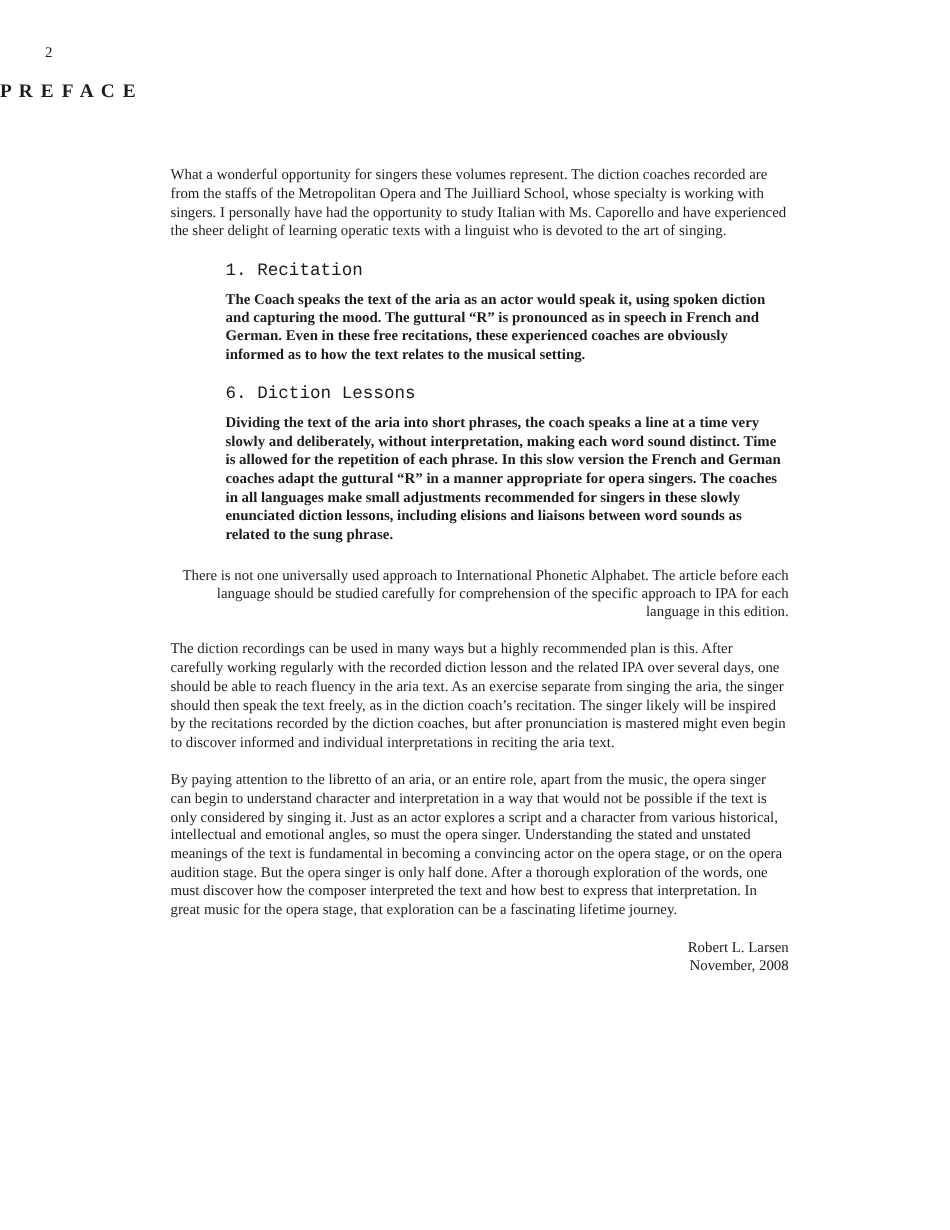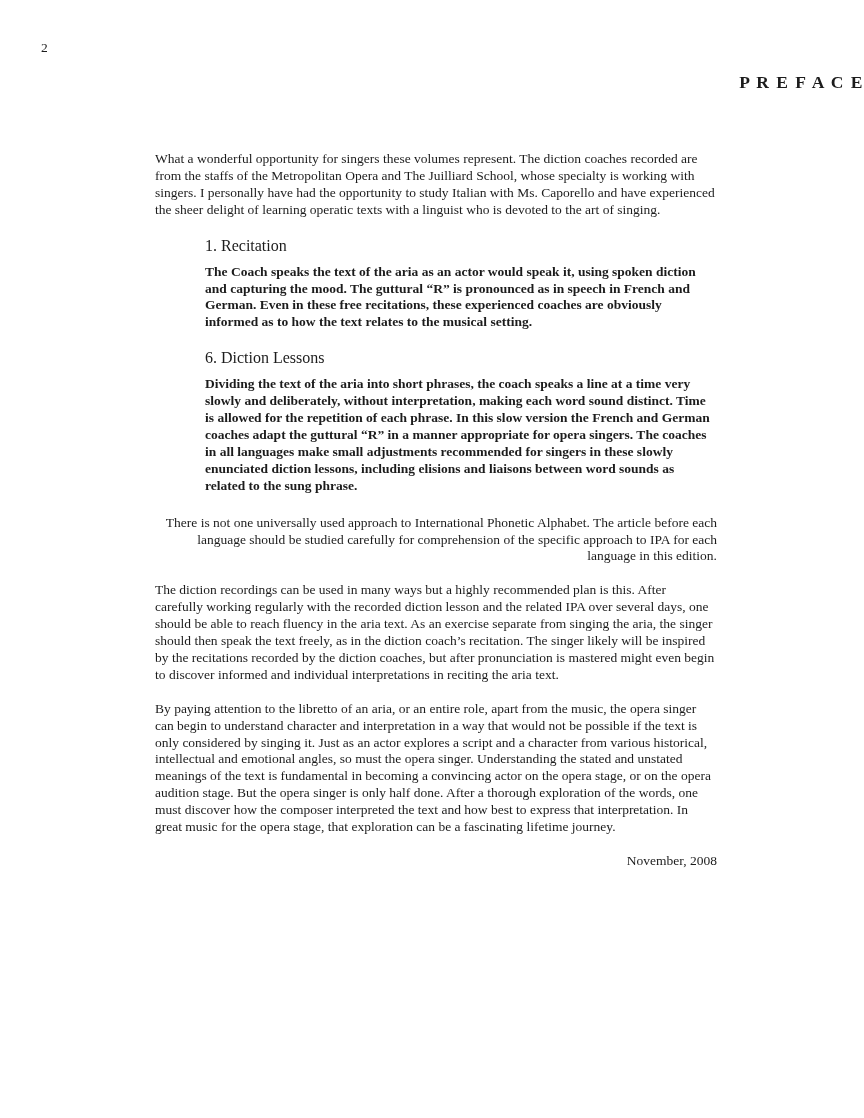--- a/index.html
+++ b/index.html
@@ -21,21 +21,21 @@
     left: 41px;
     top: 39px;
     font-size: 13.5px;
     line-height: 17px;
   }
   .page-title {
     position: absolute;
     left: 0;
     top: 72px;
     width: 100%;
-    text-align: right;
+    text-align: left;
     font-size: 17.5px;
     font-weight: bold;
     letter-spacing: 1.5px;
   }
   .content {
     position: absolute;
     left: 155px;
     top: 139px;
     width: 562px;
     font-size: 13.5px;
@@ -44,20 +44,21 @@
   .para {
     margin: 12px 0 17px 0;
   }
   .section {
     margin-left: 50px;
   }
   .section-heading {
     font-size: 16px;
     line-height: 20px;
     margin: 12px 0 8px 0;
+    font-family: Liberation Mono, monospace;
   }
   .section-body {
     margin: 0 0 17px 0;
     font-weight: bold;
   }
   .after-sections {
     margin-top: 20px;
     text-align: right;
   }
   .signature {
@@ -90,18 +91,19 @@
       <p class="section-body">Dividing the text of the aria into short phrases, the coach speaks a line at a time very slowly and deliberately, without interpretation, making each word sound distinct. Time is allowed for the repetition of each phrase. In this slow version the French and German coaches adapt the guttural “R” in a manner appropriate for opera singers. The coaches in all languages make small adjustments recommended for singers in these slowly enunciated diction lessons, including elisions and liaisons between word sounds as related to the sung phrase.</p>
     </div>
 
     <p class="para after-sections">There is not one universally used approach to International Phonetic Alphabet. The article before each language should be studied carefully for comprehension of the specific approach to IPA for each language in this edition.</p>
 
     <p class="para">The diction recordings can be used in many ways but a highly recommended plan is this. After carefully working regularly with the recorded diction lesson and the related IPA over several days, one should be able to reach fluency in the aria text. As an exercise separate from singing the aria, the singer should then speak the text freely, as in the diction coach’s recitation. The singer likely will be inspired by the recitations recorded by the diction coaches, but after pronunciation is mastered might even begin to discover informed and individual interpretations in reciting the aria text.</p>
 
     <p class="para">By paying attention to the libretto of an aria, or an entire role, apart from the music, the opera singer can begin to understand character and interpretation in a way that would not be possible if the text is only considered by singing it. Just as an actor explores a script and a character from various historical, intellectual and emotional angles, so must the opera singer. Understanding the stated and unstated meanings of the text is fundamental in becoming a convincing actor on the opera stage, or on the opera audition stage. But the opera singer is only half done. After a thorough exploration of the words, one must discover how the composer interpreted the text and how best to express that interpretation. In great music for the opera stage, that exploration can be a fascinating lifetime journey.</p>
 
     <div class="signature">
+      <div>Robert L. Larsen</div>
       <div>November, 2008</div>
     </div>
 
   </div>
 
 </div>
 
 </body></html>

